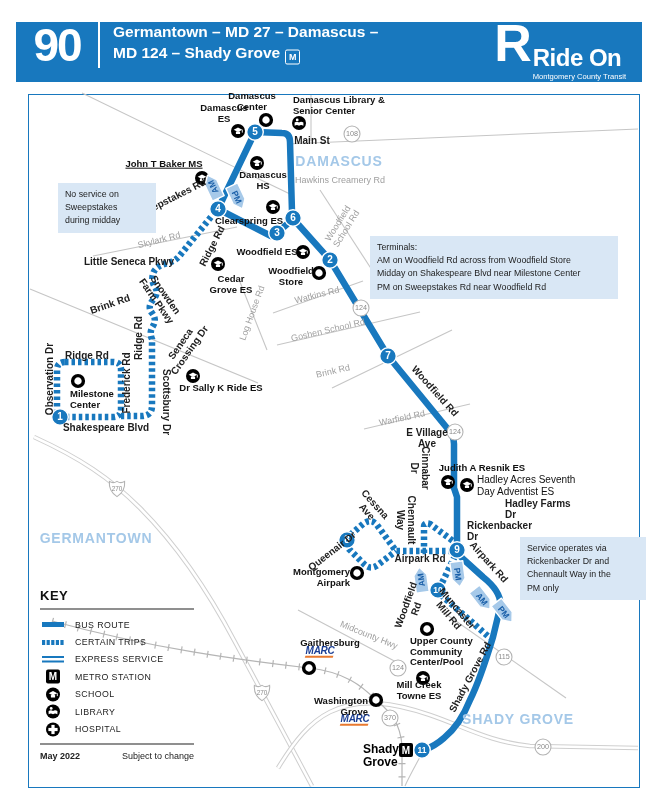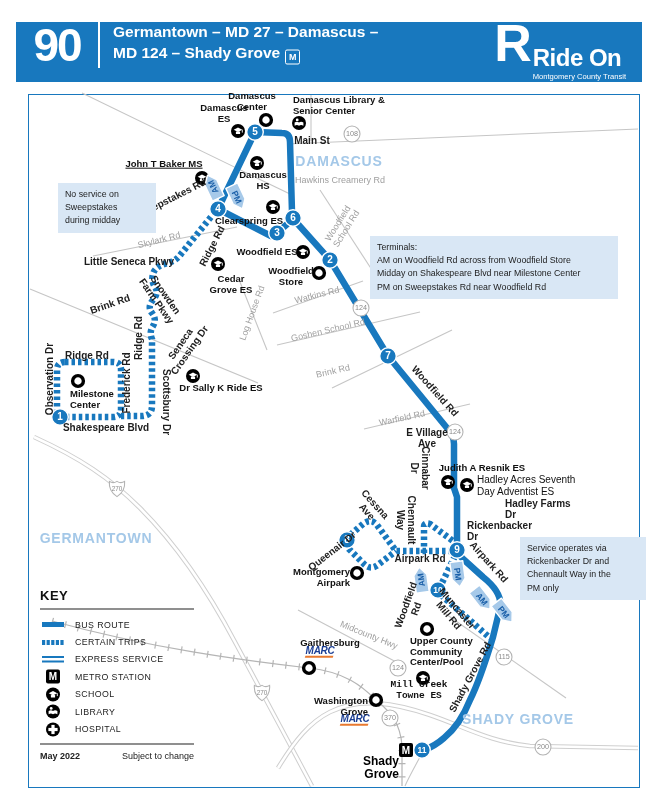--- a/index.html
+++ b/index.html
@@ -388,26 +388,26 @@
       <div class="m-lbl m-r" style="left: 489px; top: 562px; transform: translate(-50%, -50%) rotate(48deg);">Airpark Rd</div>
       <div class="m-lbl m-r" style="left: 411px; top: 607px; transform: translate(-50%, -50%) rotate(-70deg);">Woodfield
 Rd</div>
       <div class="m-lbl m-r" style="left: 453px; top: 612px; transform: translate(-50%, -50%) rotate(50deg);">Muncaster
 Mill Rd</div>
       <div class="m-lbl m-g" style="left: 369px; top: 635px; transform: translate(-50%, -50%) rotate(22deg);">Midcounty Hwy</div>
       <div class="m-lbl m-p" style="left: 330px; top: 643px; transform: translate(-50%, -50%);">Gaithersburg</div>
       <div class="m-lbl m-p" style="left: 410px; top: 652px; transform: translate(0px, -50%); text-align: left;">Upper County
 Community
 Center/Pool</div>
-      <div class="m-lbl m-p" style="left: 419px; top: 691px; transform: translate(-50%, -50%); font-family: Liberation Mono, monospace;">Mill Creek
+      <div class="m-lbl m-p" style="left: 419px; top: 691px; transform: translate(-50%, -50%);">Mill Creek
 Towne ES</div>
       <div class="m-lbl m-r" style="left: 470px; top: 677px; transform: translate(-50%, -50%) rotate(-62deg);">Shady Grove Rd</div>
       <div class="m-lbl m-p" style="left: 368px; top: 707px; transform: translate(-100%, -50%); text-align: right;">Washington
 Grove</div>
-      <div class="m-lbl m-st" style="left: 399px; top: 756px; transform: translate(-100%, -50%); text-align: right; margin-top: 12px;">Shady
+      <div class="m-lbl m-st" style="left: 399px; top: 756px; transform: translate(-100%, -50%); text-align: left;">Shady
 Grove</div>
       <div class="note" style="left: 58px; top: 183px; width: 84px;">No service on
 Sweepstakes
 during midday</div>
       <div class="note" style="left: 370px; top: 236px; width: 234px;">Terminals:
 AM on Woodfield Rd across from Woodfield Store
 Midday on Shakespeare Blvd near Milestone Center
 PM on Sweepstakes Rd near Woodfield Rd</div>
       <div class="note" style="left: 520px; top: 537px; width: 112px;">Service operates via
 Rickenbacker Dr and

